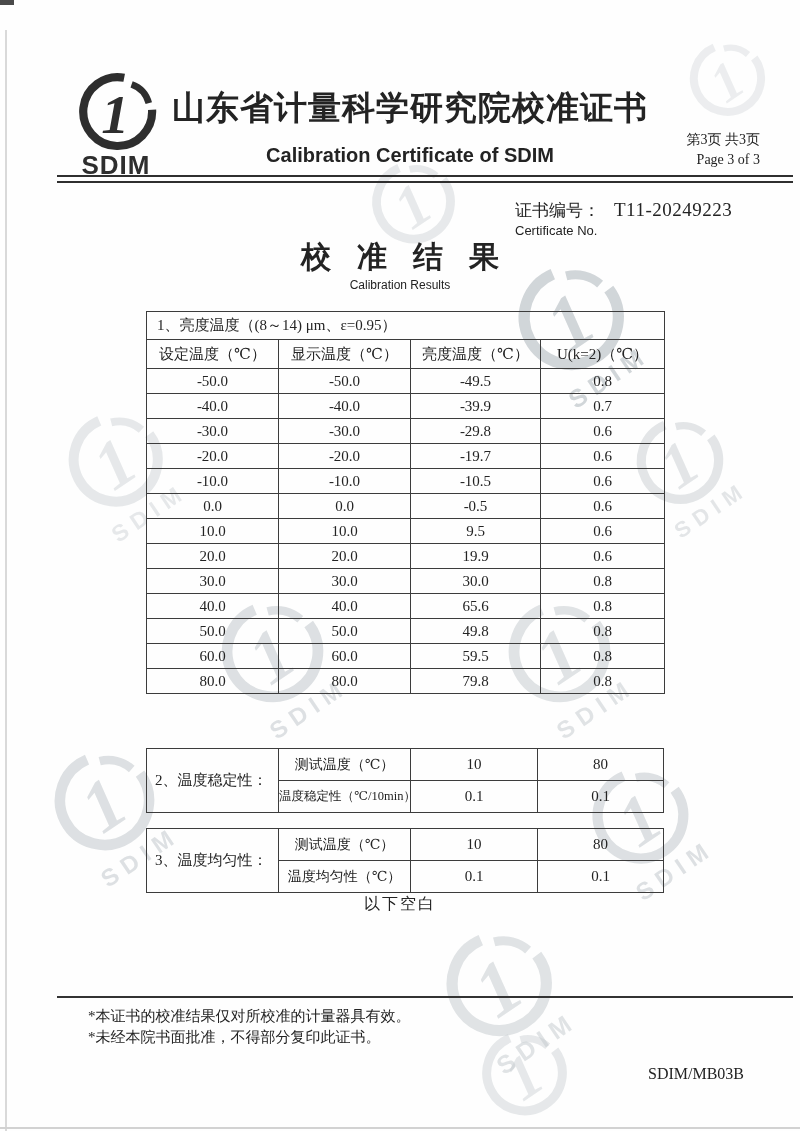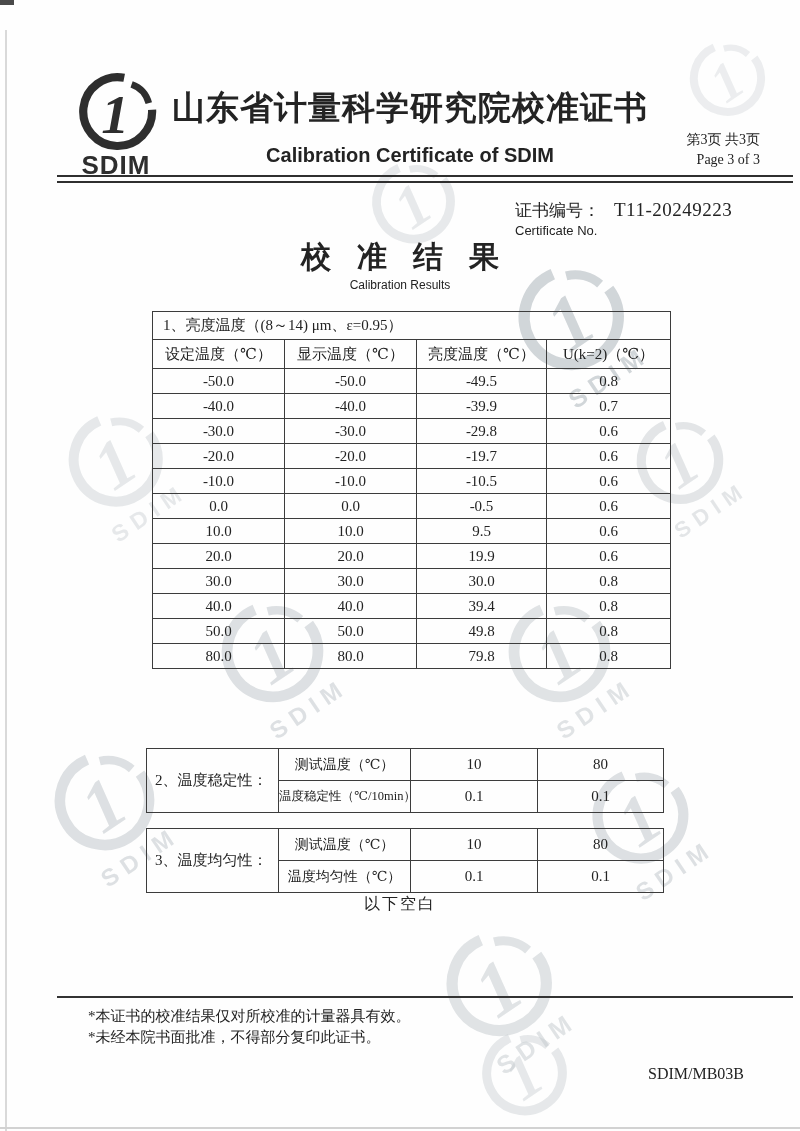--- a/index.html
+++ b/index.html
@@ -30,21 +30,21 @@
   .certno-label{font-size:17px;}
   .certno-value{font-size:19px;margin-left:14px;letter-spacing:0.5px;}
   .certno-en{font-family:"Liberation Sans","DejaVu Sans",sans-serif;font-size:13px;margin-top:1px;}
   
   .results{position:absolute;left:0;top:237px;width:800px;text-align:center;}
   .results-zh{font-family:Liberation Serif, serif;font-size:30px;font-weight:bold;letter-spacing:26px;text-indent:26px;}
   .results-en{font-family:"Liberation Sans","DejaVu Sans",sans-serif;font-size:12px;}
   
   table{border-collapse:collapse;table-layout:fixed;}
   td,th{border:1.6px solid #3c3c3c;font-size:15px;font-weight:normal;text-align:center;padding:0;overflow:hidden;white-space:nowrap;}
-  .t1{position:absolute;left:152px;top:311px;width:518px;border-radius:18px;}
+  .t1{position:absolute;left:146px;top:311px;width:518px;border-radius:18px;}
   .t1-title td{text-align:left;padding-left:10px;height:27px;}
   .t1-head th{height:28px;}
   .t1 tbody td{height:24px;}
   .sec{position:absolute;left:146px;width:517px;}
   .sec td{height:31px;}
   .sec .sec-label{text-align:left;padding-left:8px;font-size:15px;}
   .sec .sec-h{font-size:14px;}
   .sec .sec-h.small{font-size:12.5px;}
   .t2{top:748px;}
   .t3{top:828px;}
@@ -237,27 +237,33 @@
         </tr>
         <tr>
           <td>30.0</td>
           <td>30.0</td>
           <td>30.0</td>
           <td>0.8</td>
         </tr>
         <tr>
           <td>40.0</td>
           <td>40.0</td>
-          <td>39.4</td>
+          <td>65.6</td>
           <td>0.8</td>
         </tr>
         <tr>
           <td>50.0</td>
           <td>50.0</td>
           <td>49.8</td>
+          <td>0.8</td>
+        </tr>
+        <tr>
+          <td>60.0</td>
+          <td>60.0</td>
+          <td>59.5</td>
           <td>0.8</td>
         </tr>
         <tr>
           <td>80.0</td>
           <td>80.0</td>
           <td>79.8</td>
           <td>0.8</td>
         </tr>
       </tbody>
   </table>

